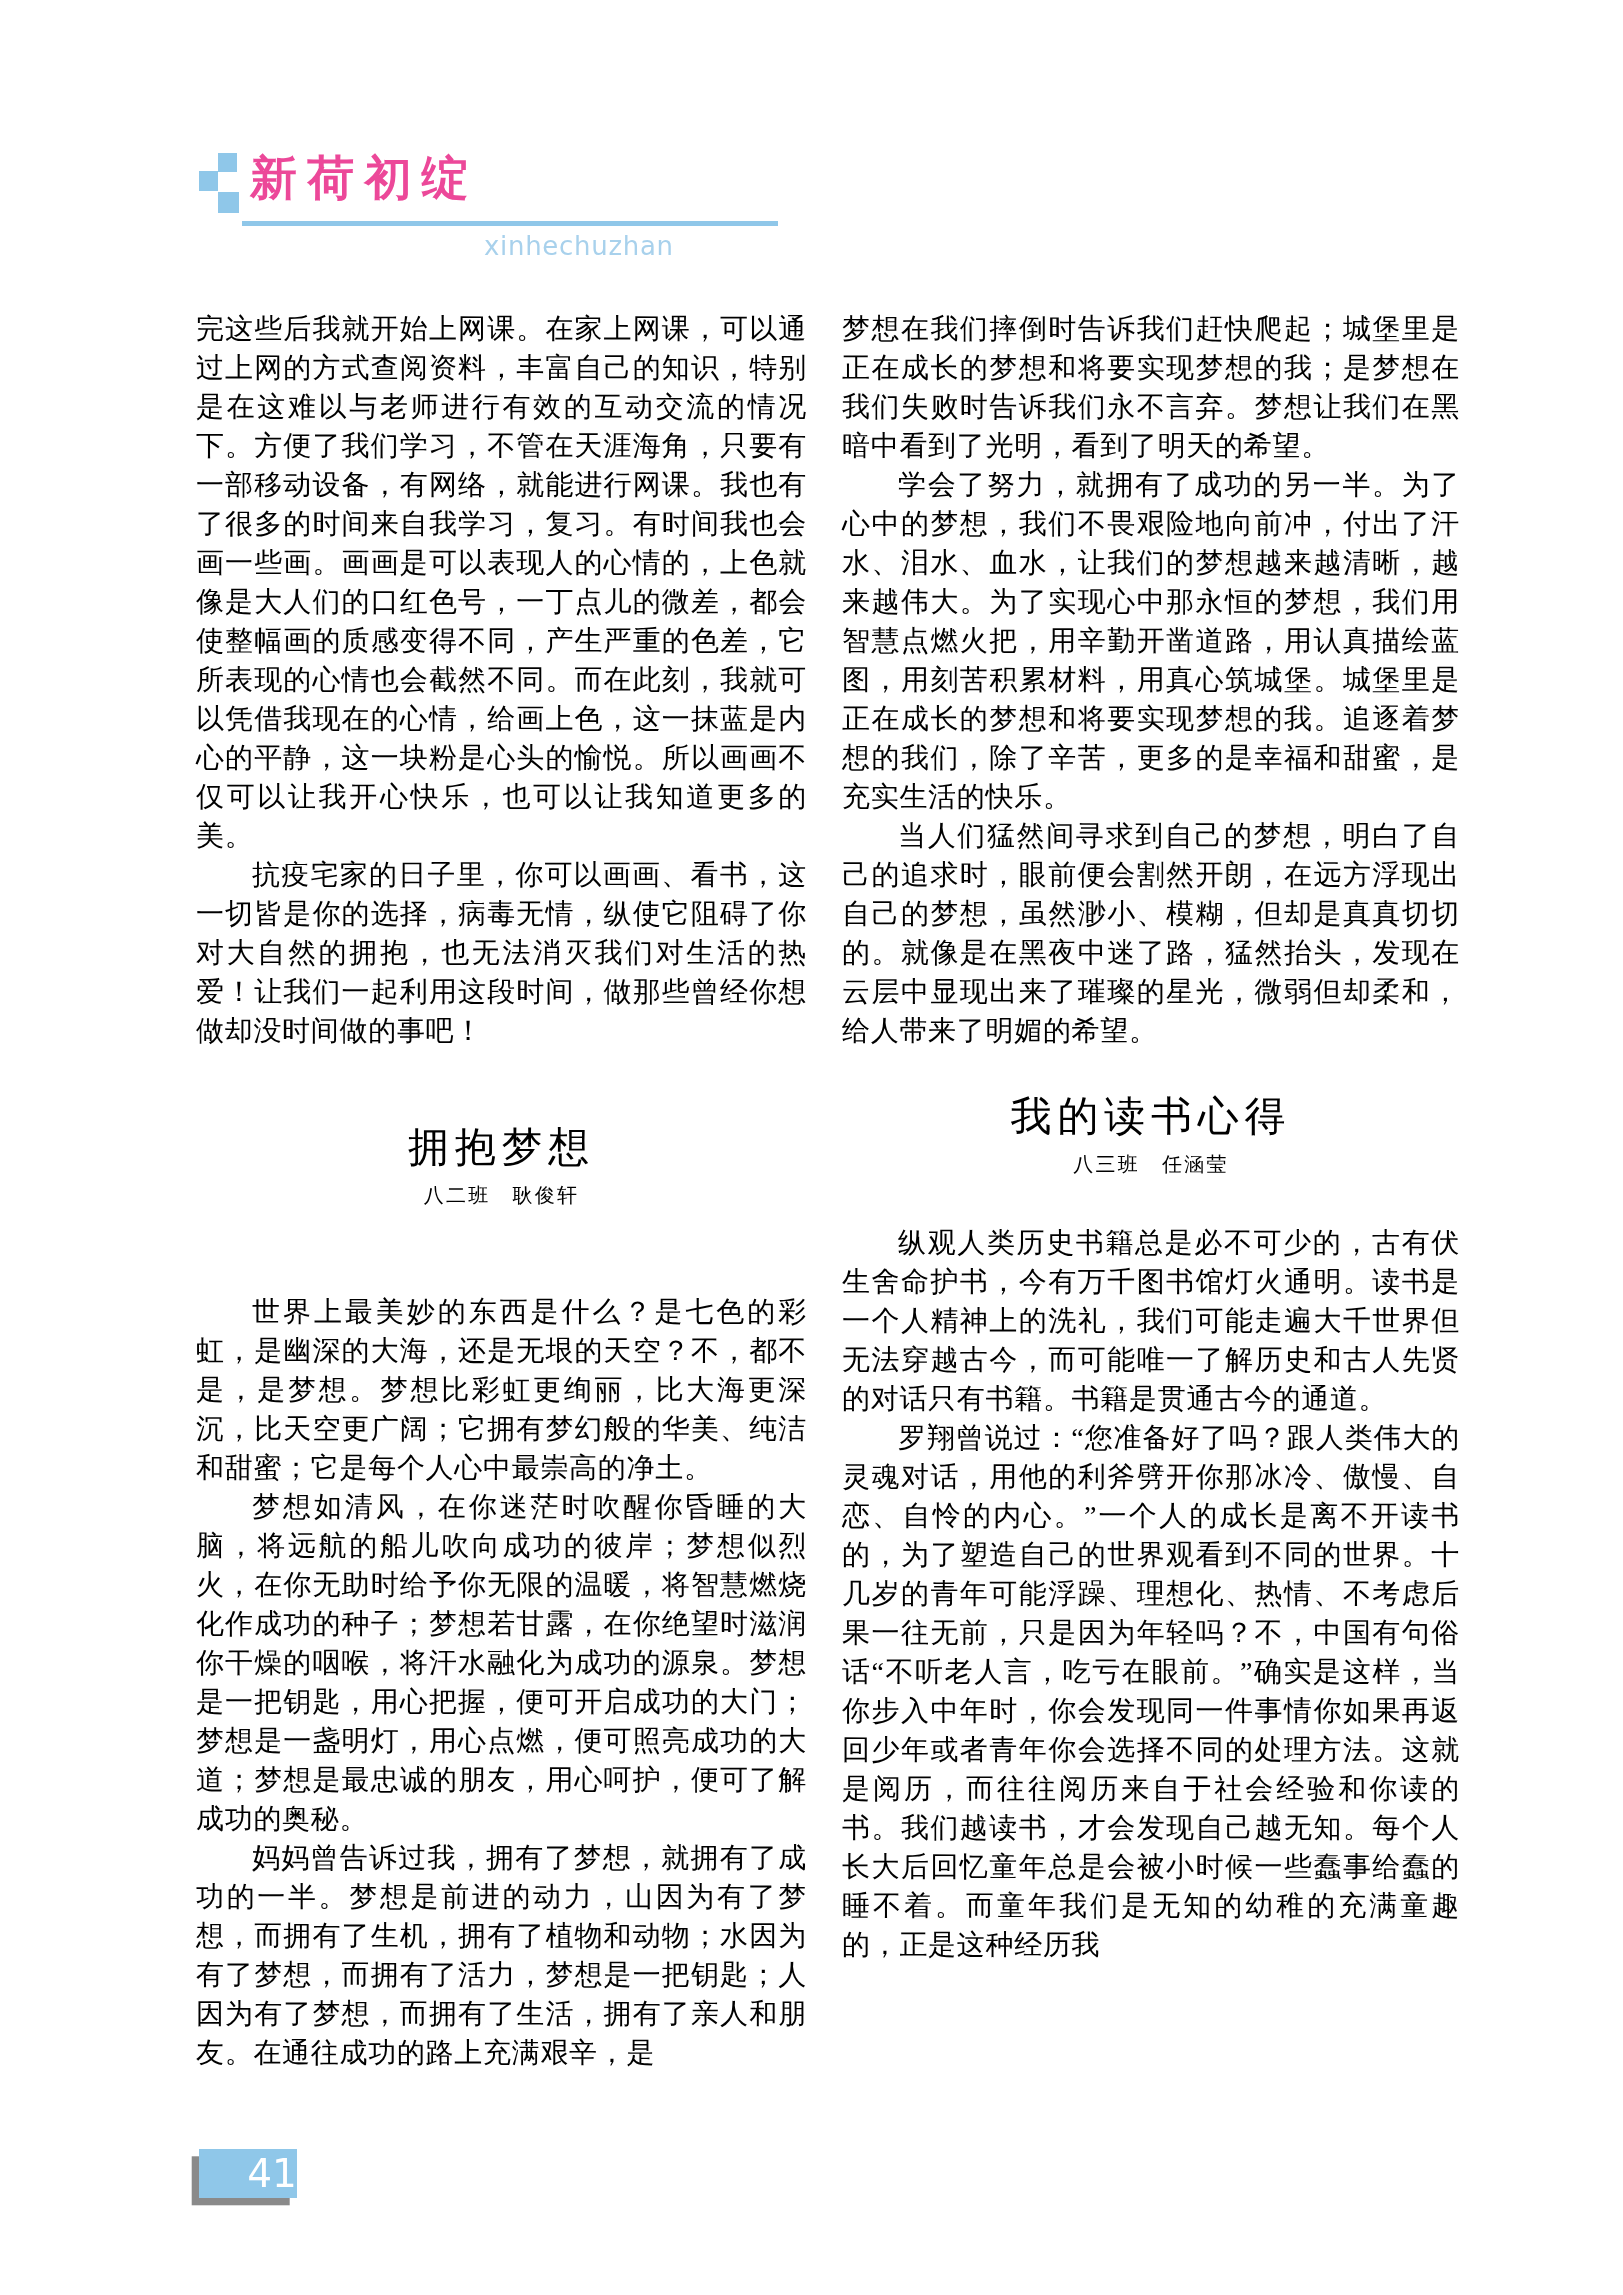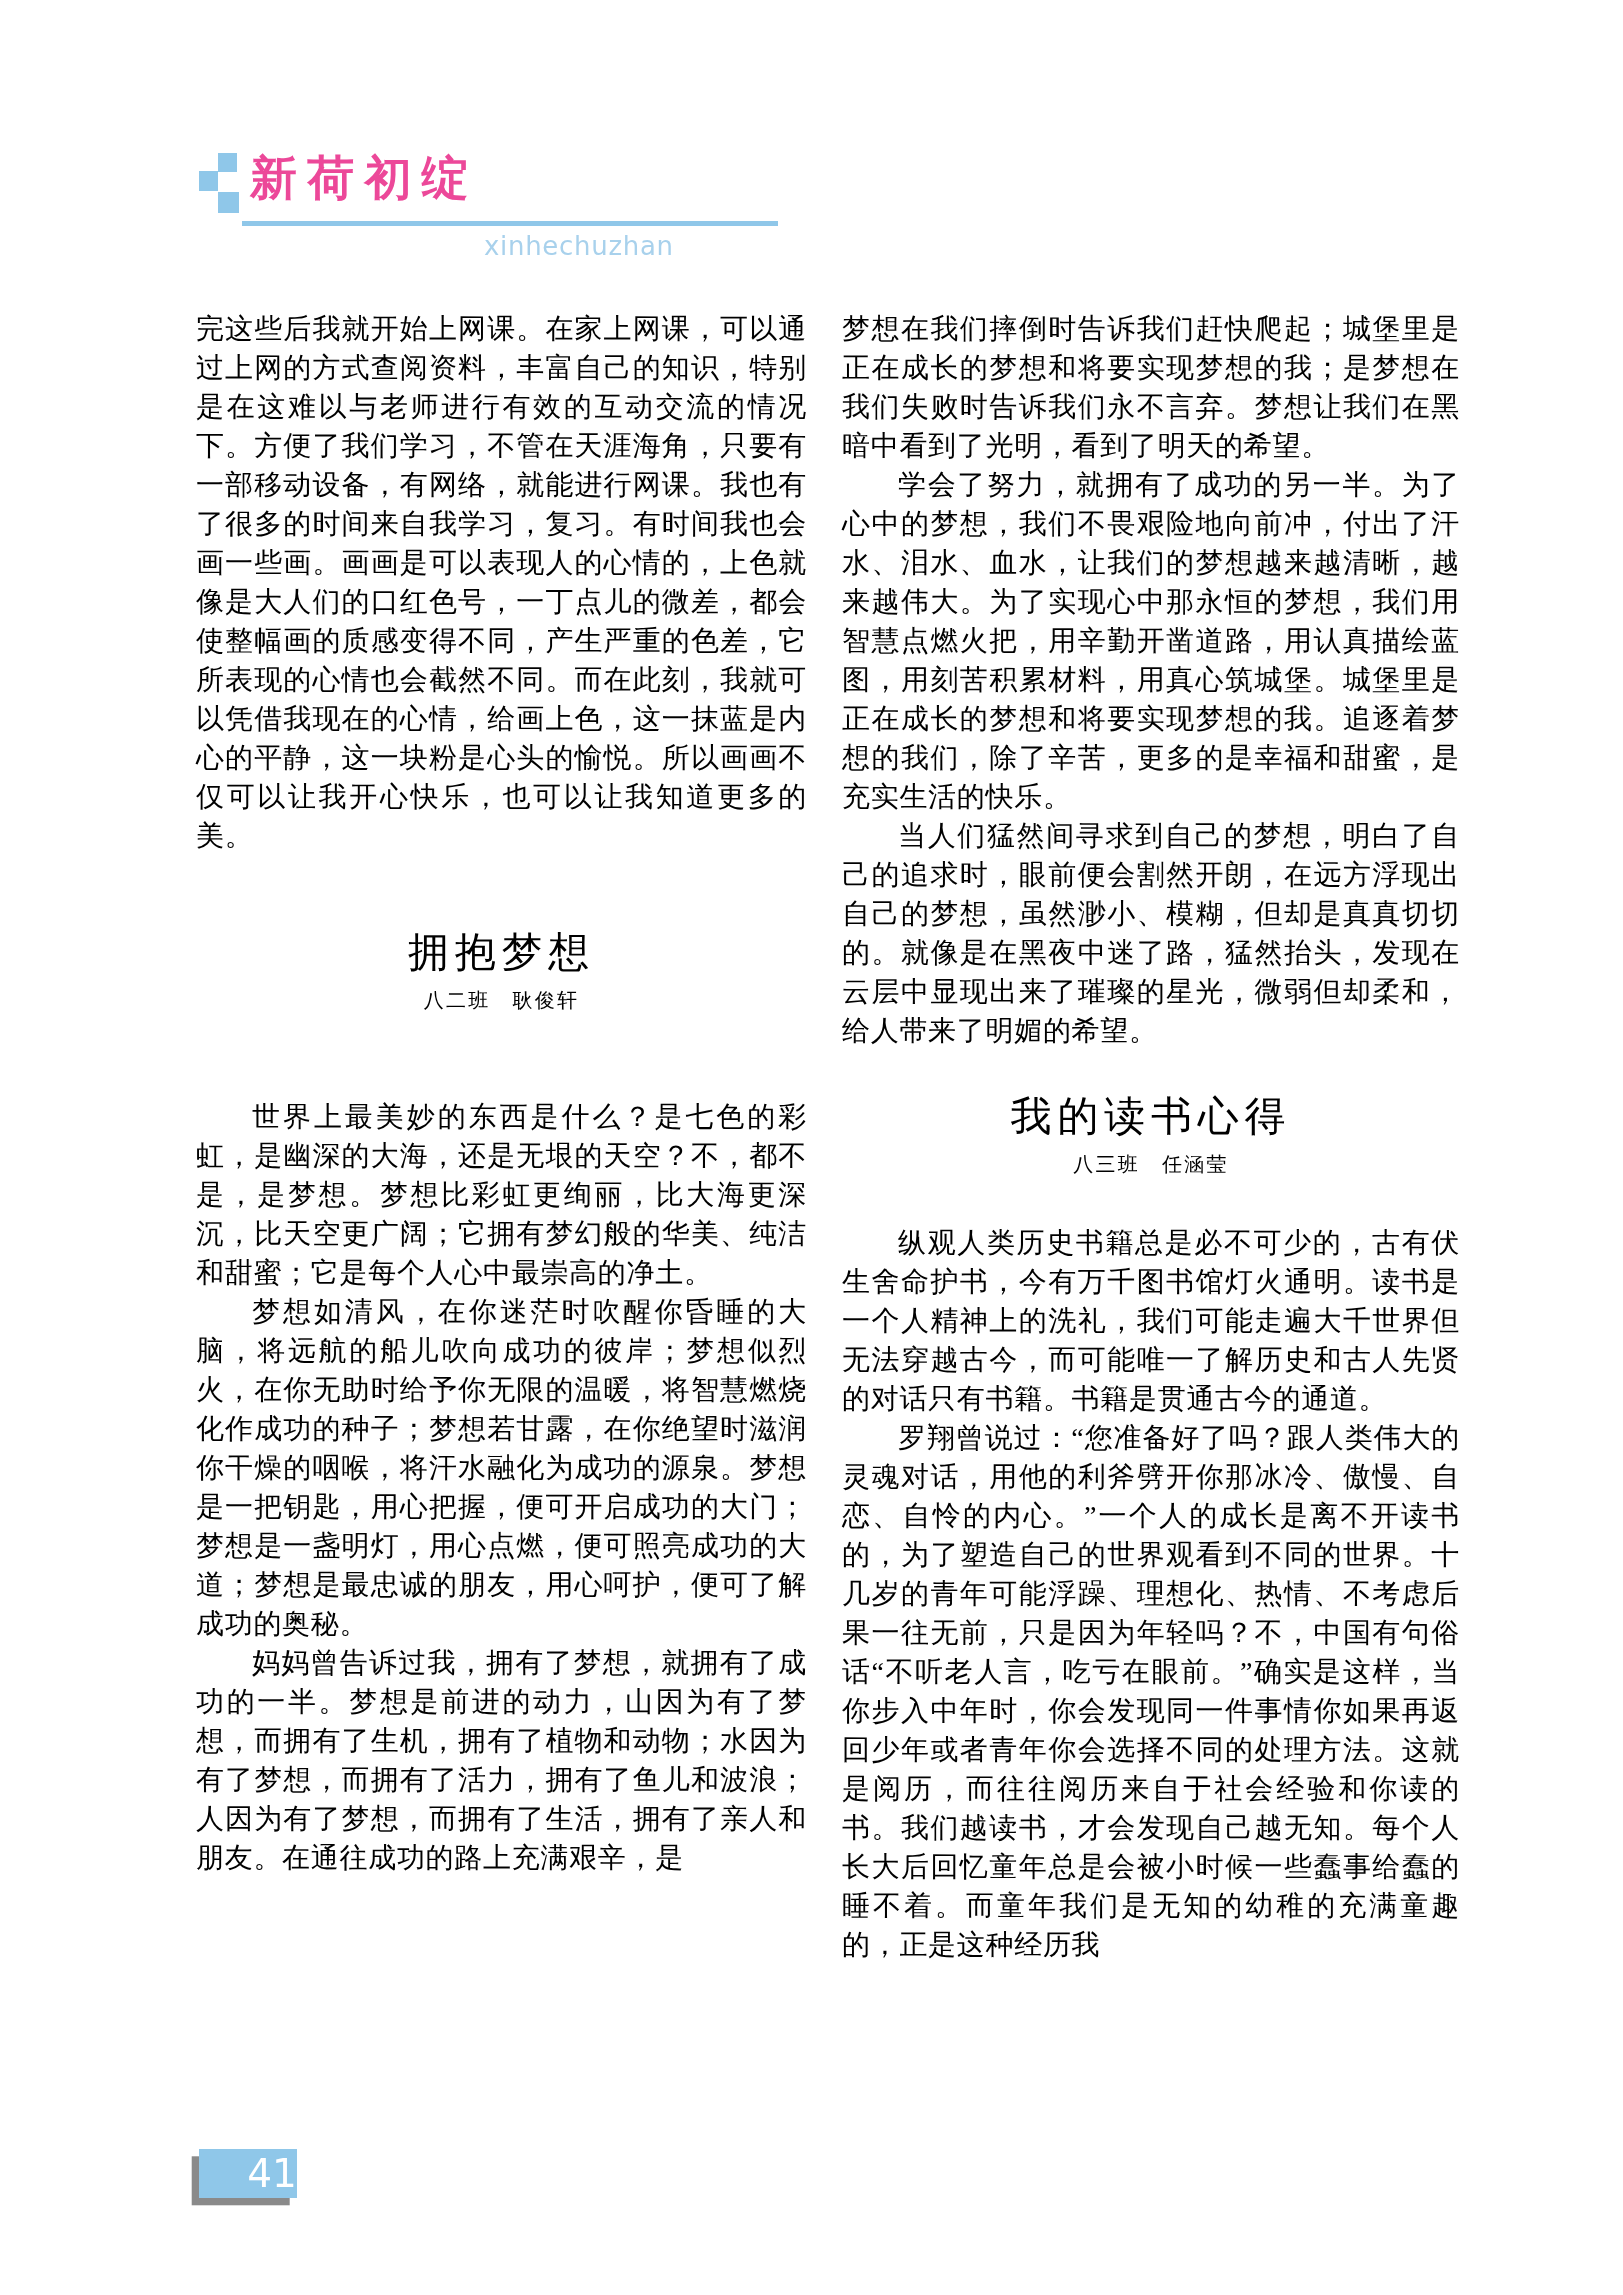--- a/index.html
+++ b/index.html
@@ -78,29 +78,30 @@
     <div class="sq sq2"></div>
     <div class="sq sq3"></div>
   </div>
   <div class="header-title">新荷初绽</div>
   <div class="header-pinyin">xinhechuzhan</div>
   <div class="header-line"></div>
 </div>
 
 <div class="col col-left">
   <p>完这些后我就开始上网课。在家上网课，可以通过上网的方式查阅资料，丰富自己的知识，特别是在这难以与老师进行有效的互动交流的情况下。方便了我们学习，不管在天涯海角，只要有一部移动设备，有网络，就能进行网课。我也有了很多的时间来自我学习，复习。有时间我也会画一些画。画画是可以表现人的心情的，上色就像是大人们的口红色号，一丁点儿的微差，都会使整幅画的质感变得不同，产生严重的色差，它所表现的心情也会截然不同。而在此刻，我就可以凭借我现在的心情，给画上色，这一抹蓝是内心的平静，这一块粉是心头的愉悦。所以画画不仅可以让我开心快乐，也可以让我知道更多的美。</p>
+  <p class="indent">抗疫宅家的日子里，你可以画画、看书，这一切皆是你的选择，病毒无情，纵使它阻碍了你对大自然的拥抱，也无法消灭我们对生活的热爱！让我们一起利用这段时间，做那些曾经你想做却没时间做的事吧！</p>
 
   <div class="article-head">
     <h2 class="article-title">拥抱梦想</h2>
     <div class="article-byline">八二班　耿俊轩</div>
   </div>
 
   <p class="indent">世界上最美妙的东西是什么？是七色的彩虹，是幽深的大海，还是无垠的天空？不，都不是，是梦想。梦想比彩虹更绚丽，比大海更深沉，比天空更广阔；它拥有梦幻般的华美、纯洁和甜蜜；它是每个人心中最崇高的净土。</p>
   <p class="indent">梦想如清风，在你迷茫时吹醒你昏睡的大脑，将远航的船儿吹向成功的彼岸；梦想似烈火，在你无助时给予你无限的温暖，将智慧燃烧化作成功的种子；梦想若甘露，在你绝望时滋润你干燥的咽喉，将汗水融化为成功的源泉。梦想是一把钥匙，用心把握，便可开启成功的大门；梦想是一盏明灯，用心点燃，便可照亮成功的大道；梦想是最忠诚的朋友，用心呵护，便可了解成功的奥秘。</p>
-  <p class="indent">妈妈曾告诉过我，拥有了梦想，就拥有了成功的一半。梦想是前进的动力，山因为有了梦想，而拥有了生机，拥有了植物和动物；水因为有了梦想，而拥有了活力，拥有了鱼儿和波浪；人因为有了梦想，而拥有了生活，拥有了亲人和朋友。在通往成功的路上充满艰辛，是</p>
+  <p class="indent">妈妈曾告诉过我，拥有了梦想，就拥有了成功的一半。梦想是前进的动力，山因为有了梦想，而拥有了生机，拥有了植物和动物；水因为有了梦想，而拥有了活力，梦想是一把钥匙；人因为有了梦想，而拥有了生活，拥有了亲人和朋友。在通往成功的路上充满艰辛，是</p>
 </div>
 
 <div class="col col-right">
   <p>梦想在我们摔倒时告诉我们赶快爬起；城堡里是正在成长的梦想和将要实现梦想的我；是梦想在我们失败时告诉我们永不言弃。梦想让我们在黑暗中看到了光明，看到了明天的希望。</p>
   <p class="indent">学会了努力，就拥有了成功的另一半。为了心中的梦想，我们不畏艰险地向前冲，付出了汗水、泪水、血水，让我们的梦想越来越清晰，越来越伟大。为了实现心中那永恒的梦想，我们用智慧点燃火把，用辛勤开凿道路，用认真描绘蓝图，用刻苦积累材料，用真心筑城堡。城堡里是正在成长的梦想和将要实现梦想的我。追逐着梦想的我们，除了辛苦，更多的是幸福和甜蜜，是充实生活的快乐。</p>
   <p class="indent">当人们猛然间寻求到自己的梦想，明白了自己的追求时，眼前便会割然开朗，在远方浮现出自己的梦想，虽然渺小、模糊，但却是真真切切的。就像是在黑夜中迷了路，猛然抬头，发现在云层中显现出来了璀璨的星光，微弱但却柔和，给人带来了明媚的希望。</p>
 
   <div class="article-head">
     <h2 class="article-title">我的读书心得</h2>
     <div class="article-byline">八三班　任涵莹</div>

